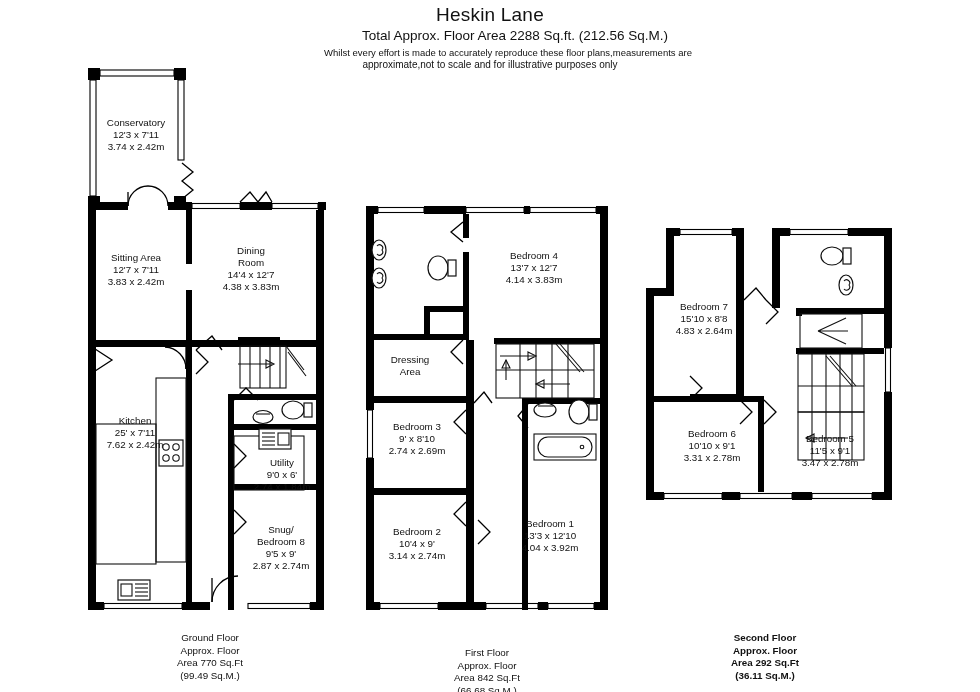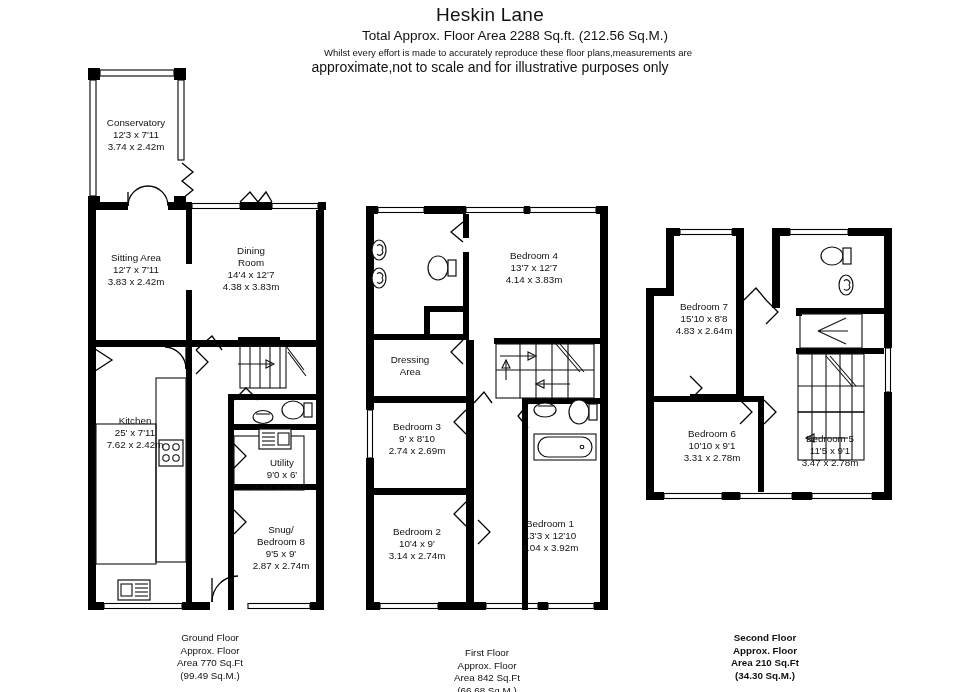--- a/index.html
+++ b/index.html
@@ -36,21 +36,21 @@
     font-size: 13.5px;
     margin-left: 25px;
   }
   #disclaimer1 {
     top: 47px;
     font-size: 9.5px;
     margin-left: 18px;
   }
   #disclaimer2 {
     top: 59px;
-    font-size: 14px;
+    font-size: 10px;
   }
   #planlayer {
     position: absolute;
     left: 0;
     top: 0;
   }
   .cap {
     position: absolute;
     text-align: center;
     font-size: 9.8px;
@@ -451,17 +451,17 @@
   </div>
   <div class="cap" id="cap-first">
     <span>First Floor</span>
     <span>Approx. Floor</span>
     <span>Area 842 Sq.Ft</span>
     <span>(66.68 Sq.M.)</span>
   </div>
   <div class="cap" id="cap-second">
     <span>Second Floor</span>
     <span>Approx. Floor</span>
-    <span>Area 210 Sq.Ft</span>
-    <span>(34.30 Sq.M.)</span>
+    <span>Area 292 Sq.Ft</span>
+    <span>(36.11 Sq.M.)</span>
   </div>
 
 </div>
 
 </body></html>

